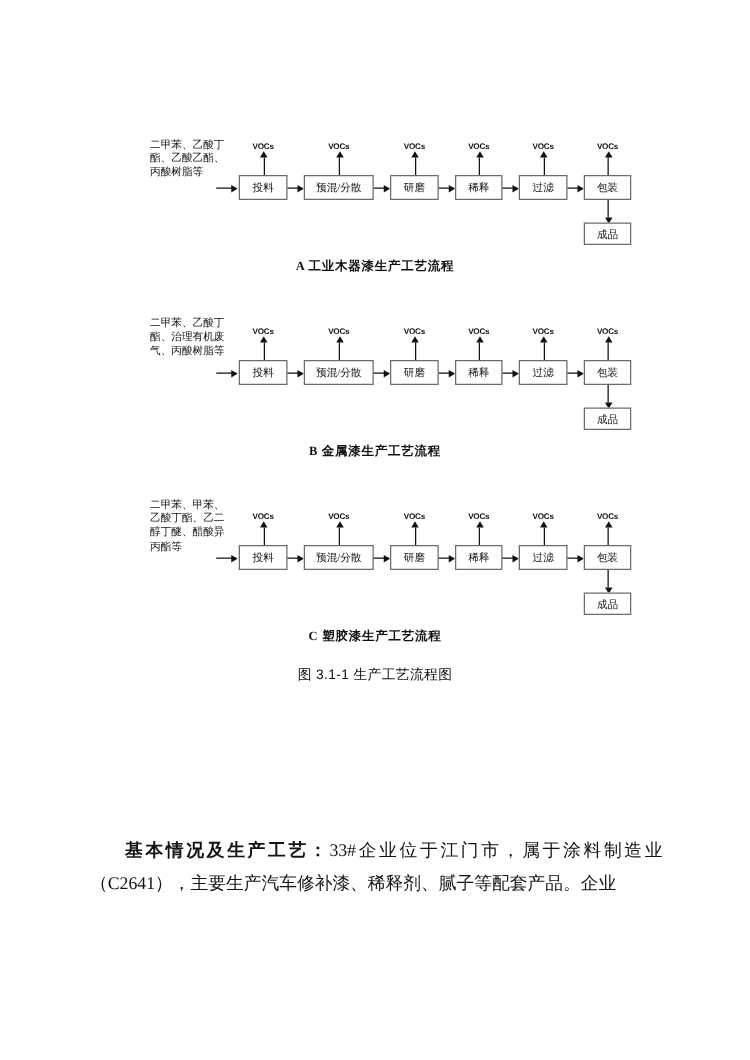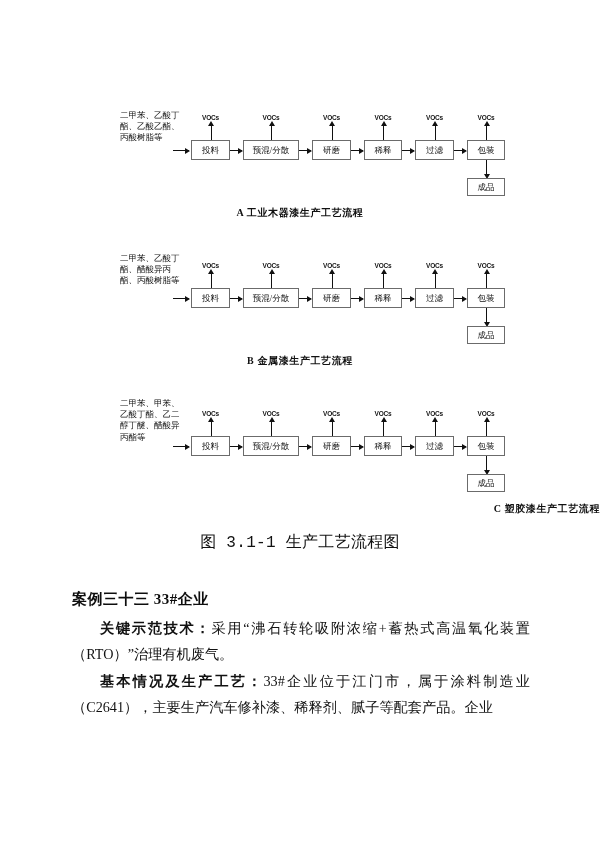--- a/index.html
+++ b/index.html
@@ -128,22 +128,22 @@
     font-family: "Liberation Serif", "DejaVu Serif", serif;
     color: #111;
     letter-spacing: 0.6px;
   }
 
   .main-caption {
     position: absolute;
     top: 532px;
     width: 600px;
     text-align: center;
-    font-size: 16px;
-    font-family: Liberation Mono, monospace;
+    font-size: 11px;
+    font-family: Liberation Sans, sans-serif;
     color: #111;
     letter-spacing: 0.3px;
   }
 
   
   .heading {
     position: absolute;
     top: 590px;
     left: 72px;
     font-size: 15px;
@@ -212,21 +212,21 @@
         <div class="arrow-v up" style="left: 486px; top: 26px; height: 14px;"></div>
         <div class="voc" style="left: 486px; top: 14px;">VOCs</div>
         <div class="arrow-v down" style="left: 486px; top: 60px; height: 14px;"></div>
         <div class="node" style="left: 467px; top: 78px; width: 38px; height: 18px;">成品</div>
       </div>
     <div class="fig-caption" style="top: 106px;">A  工业木器漆生产工艺流程</div>
   </div>
 
   <div class="figure-block fig-b">
     <div class="flow">
-      <div class="feed-text">二甲苯、乙酸丁酯、醋酸异丙酯、丙酸树脂等</div>
+      <div class="feed-text">二甲苯、乙酸丁酯、治理有机废气、丙酸树脂等</div>
     <div class="arrow-h" style="left: 173px; top: 50px; width: 16px;"></div>
         <div class="node" style="left: 191px; top: 40px; width: 39px; height: 20px;">投料</div>
         <div class="arrow-h" style="left: 230px; top: 50px; width: 12px;"></div>
         <div class="arrow-v up" style="left: 210.5px; top: 26px; height: 14px;"></div>
         <div class="voc" style="left: 210.5px; top: 14px;">VOCs</div>
         <div class="node" style="left: 243px; top: 40px; width: 56px; height: 20px;">预混/分散</div>
         <div class="arrow-h" style="left: 299px; top: 50px; width: 12px;"></div>
         <div class="arrow-v up" style="left: 271px; top: 26px; height: 14px;"></div>
         <div class="voc" style="left: 271px; top: 14px;">VOCs</div>
         <div class="node" style="left: 312px; top: 40px; width: 39px; height: 20px;">研磨</div>
@@ -273,29 +273,25 @@
         <div class="node" style="left: 415px; top: 40px; width: 39px; height: 20px;">过滤</div>
         <div class="arrow-h" style="left: 454px; top: 50px; width: 12px;"></div>
         <div class="arrow-v up" style="left: 434.5px; top: 26px; height: 14px;"></div>
         <div class="voc" style="left: 434.5px; top: 14px;">VOCs</div>
         <div class="node" style="left: 467px; top: 40px; width: 38px; height: 20px;">包装</div>
         <div class="arrow-v up" style="left: 486px; top: 26px; height: 14px;"></div>
         <div class="voc" style="left: 486px; top: 14px;">VOCs</div>
         <div class="arrow-v down" style="left: 486px; top: 60px; height: 14px;"></div>
         <div class="node" style="left: 467px; top: 78px; width: 38px; height: 18px;">成品</div>
       </div>
-    <div class="fig-caption" style="top: 106px; text-align: right;">C  塑胶漆生产工艺流程</div>
+    <div class="fig-caption" style="top: 106px;">C  塑胶漆生产工艺流程</div>
   </div>
 
   <div class="main-caption">图 3.1-1   生产工艺流程图</div>
 
-  <div class="heading">案例三十三  33#企业</div>
-
-  <div class="para para-1">
-    <b>关键示范技术：</b><span>采用“沸石转轮吸附浓缩+蓄热式高温氧化装置（RTO）”治理有机废气。</span>
-  </div>
+
 
   <div class="para para-2">
     <b>基本情况及生产工艺：</b><span>33#企业位于江门市，属于涂料制造业（C2641），主要生产汽车修补漆、稀释剂、腻子等配套产品。企业</span>
   </div>
 
 
 </div>
 
 </body></html>

